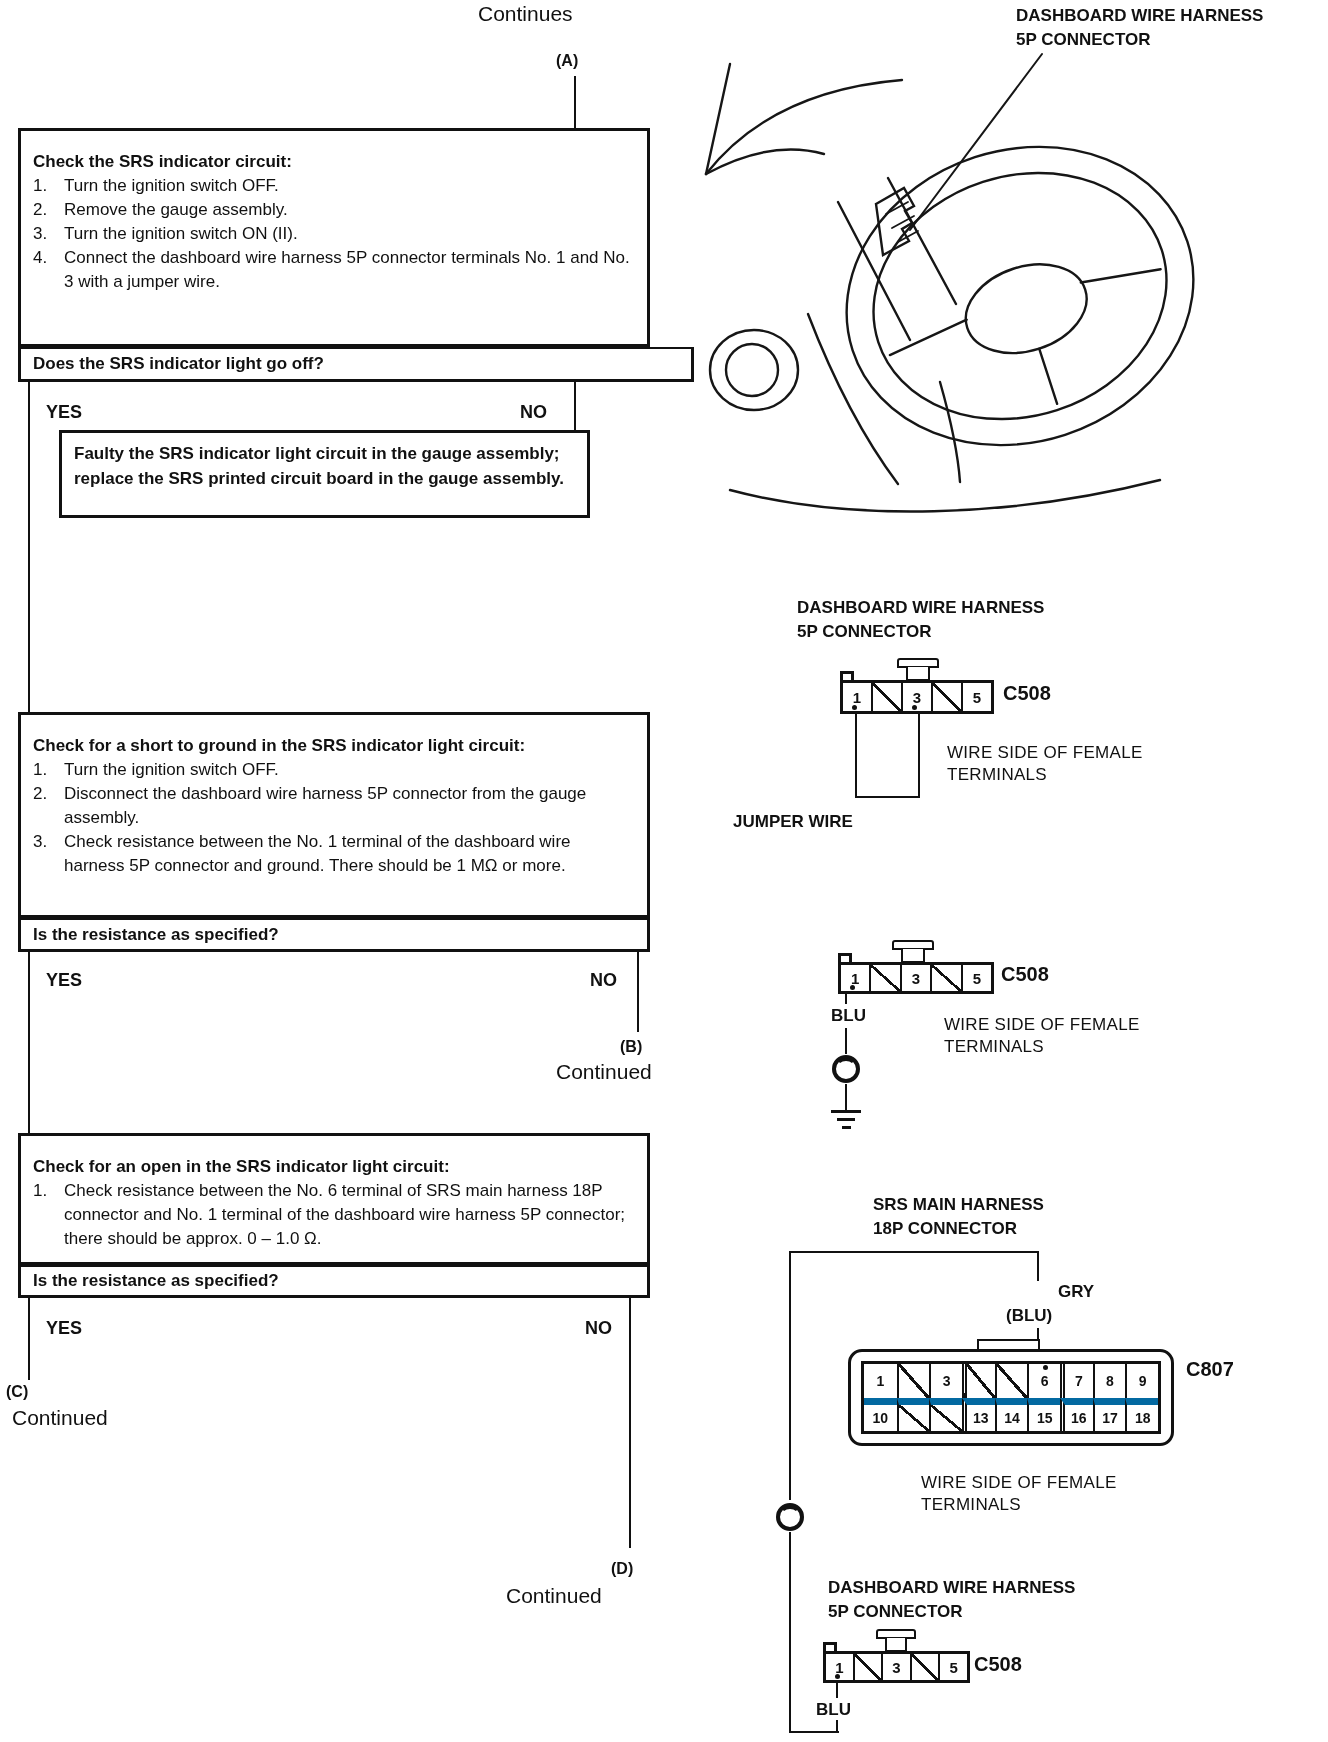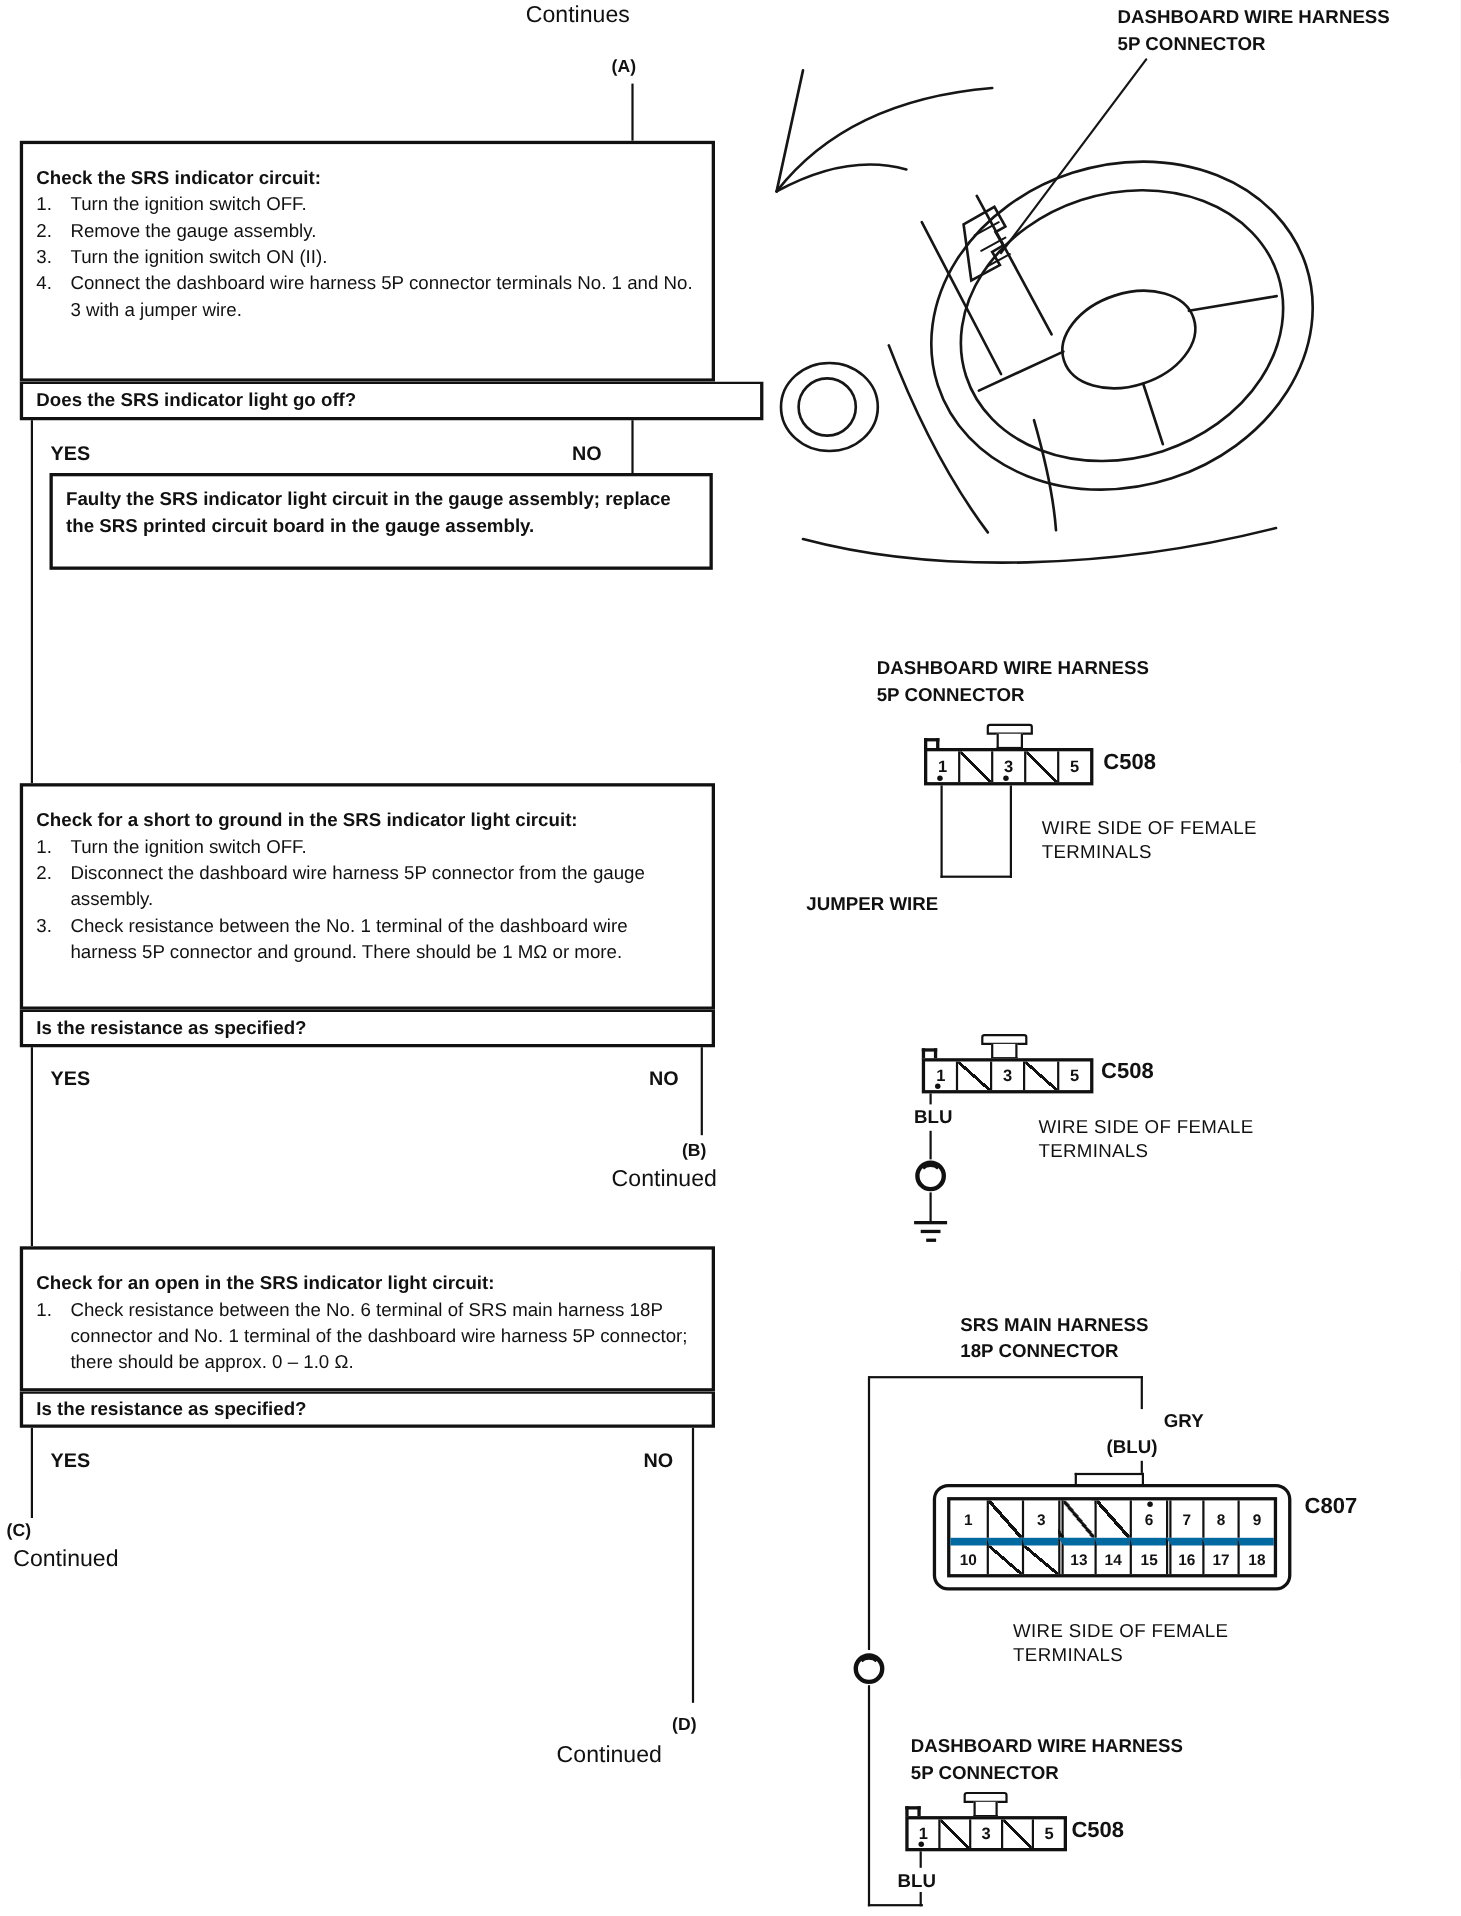--- a/index.html
+++ b/index.html
@@ -77,21 +77,21 @@
       <span class="t">Connect the dashboard wire harness 5P connector terminals No. 1 and No. 3 with a jumper wire.</span>
     </div>
   </div>
   <div class="qbar" style="left:18px;top:347px;width:676px;height:35px;">Does the SRS indicator light go off?</div>
 
   <div class="yn" style="left:46px;top:402px;">YES</div>
   <div class="yn" style="left:520px;top:402px;">NO</div>
   <div class="vline" style="left:28px;top:382px;height:330px;"></div>
   <div class="vline" style="left:574px;top:382px;height:48px;"></div>
 
-  <div class="rbox" style="left:45px;top:430px;width:603px;height:88px;">Faulty the SRS indicator light circuit in the gauge assembly; replace the SRS printed circuit board in the gauge assembly.</div>
+  <div class="rbox" style="left:59px;top:430px;width:531px;height:88px;">Faulty the SRS indicator light circuit in the gauge assembly; replace the SRS printed circuit board in the gauge assembly.</div>
 
   <div class="fbox" style="left:18px;top:712px;width:632px;height:206px;">
     <div class="title">Check for a short to ground in the SRS indicator light circuit:</div>
     <div class="step">
       <span class="n">1.</span>
       <span class="t">Turn the ignition switch OFF.</span>
     </div>
     <div class="step">
       <span class="n">2.</span>
       <span class="t">Disconnect the dashboard wire harness 5P connector from the gauge assembly.</span>

